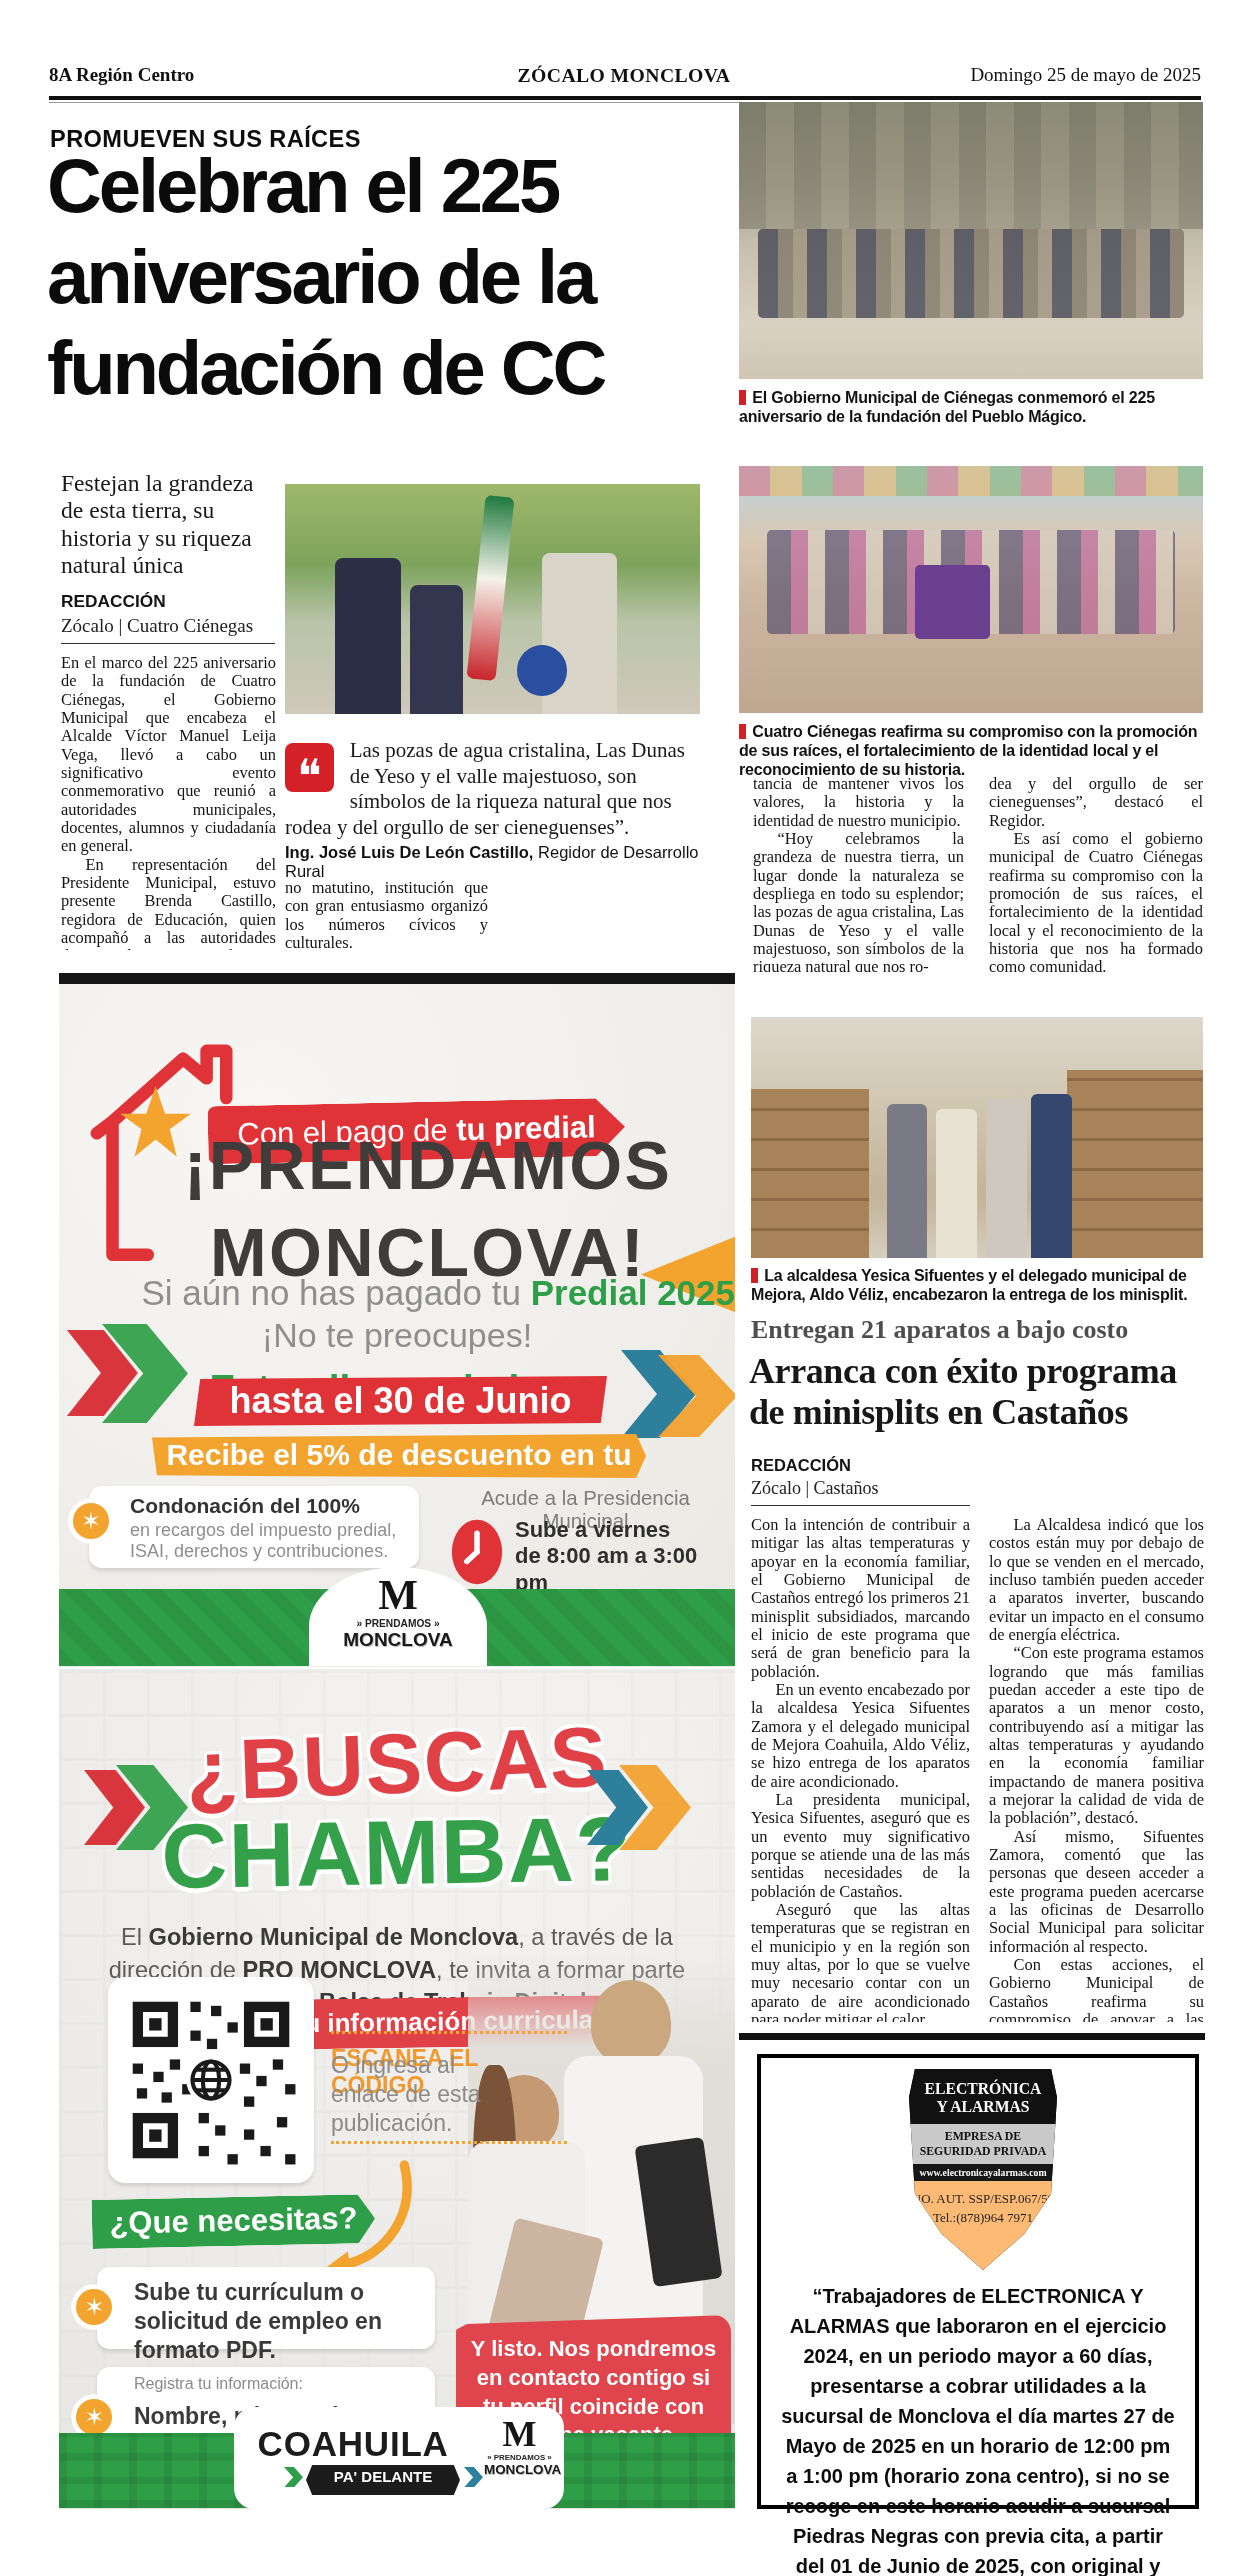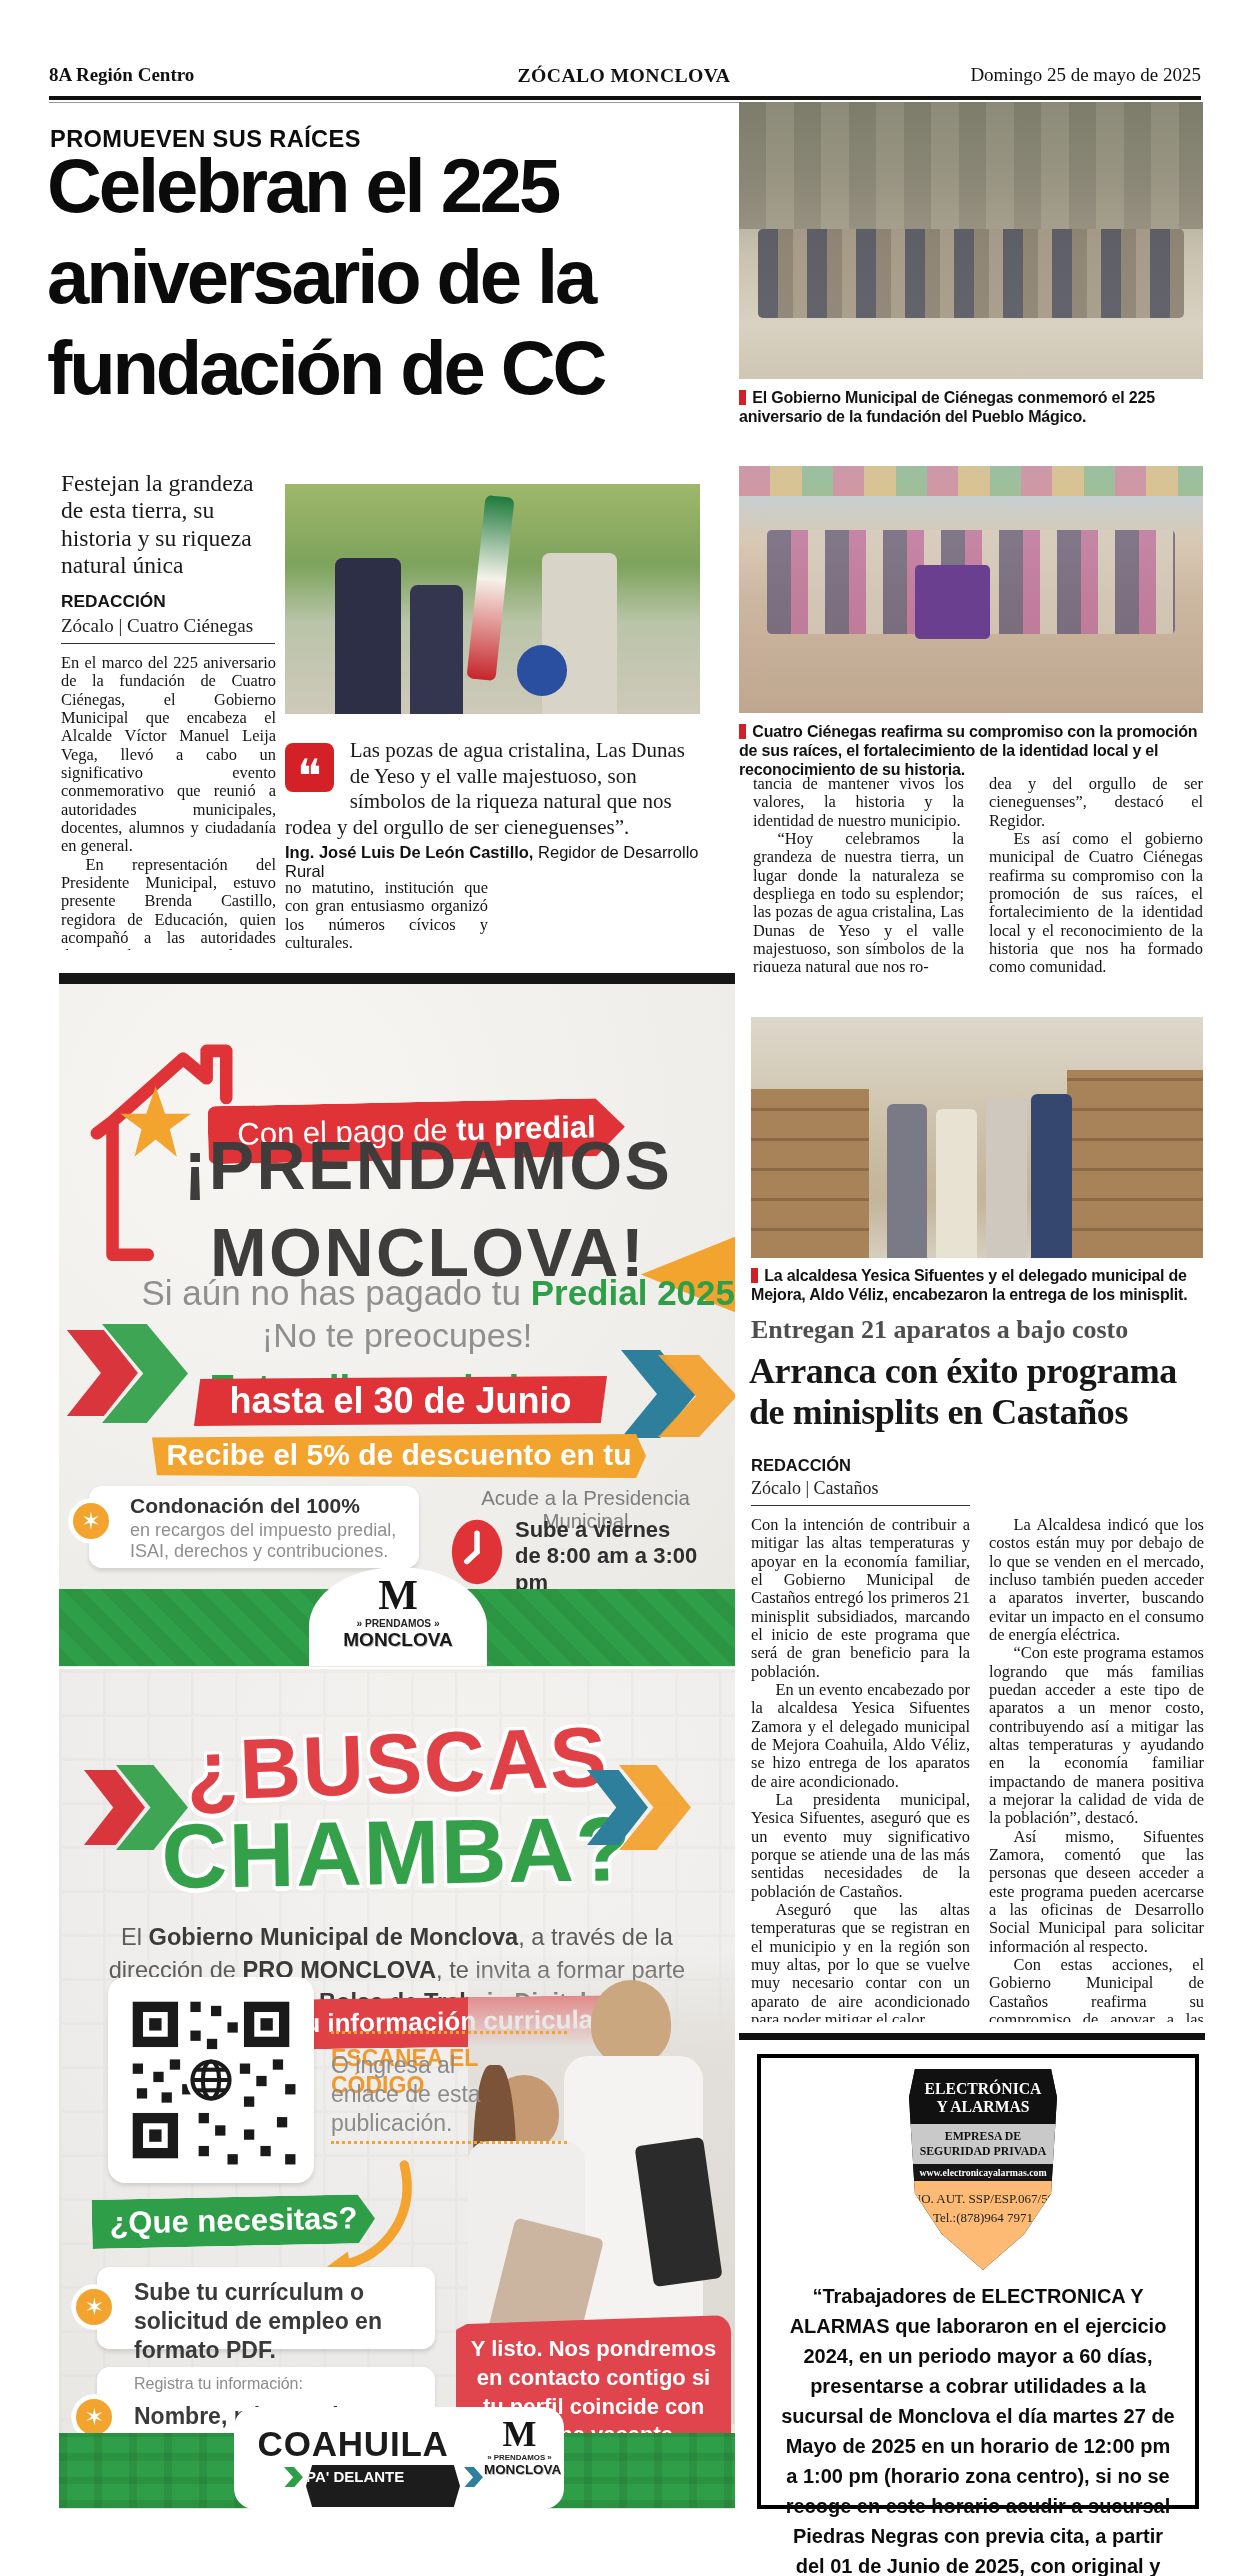--- a/index.html
+++ b/index.html
@@ -354,22 +354,22 @@
     <div class="abs adsans" style="left:75px;top:733px;width:283px;font-weight:bold;font-size:23px;line-height:1.25;color:#3a3a3a;">Nombre, número de celular y correo electrónico.</div>
 
     <div class="abs adsans" style="left:397px;top:646px;width:275px;height:148px;background:#e0454d;border-radius:17.3px;
          clip-path:polygon(4% 6%,100% 0,100% 100%,0 100%,0 10%);color:#fff;font-weight:bold;font-size:22px;line-height:1.3;
          text-align:center;padding:20.4px 14px 0 14px;box-sizing:border-box;">Y listo. Nos pondremos en contacto contigo si tu perfil coincide con alguna vacante disponible.</div>
 
     <div class="abs" style="left:0;top:764px;width:676px;height:75px;background:#2f9e48;
          background-image:repeating-linear-gradient(0deg,rgba(0,0,0,.08) 0 7.9px,transparent 7.9px 23.6px),repeating-linear-gradient(90deg,rgba(0,0,0,.08) 0 7.9px,transparent 7.9px 35px);"></div>
     <div class="abs" style="left:175px;top:738px;width:330px;height:102px;background:#fff;border-radius:20.4px;">
       <div class="abs adsans" style="left:23.6px;top:17.3px;font-weight:bold;font-size:35px;letter-spacing:0.8px;color:#1c1c1c;">COAHUILA</div>
-      <div class="abs adsans" style="left:72px;top:58px;width:154px;height:42px;background:#1c1c1c;color:#fff;font-weight:bold;
-           font-size:15px;line-height:23.6px;clip-path:polygon(4% 0,96% 0,100% 50%,96% 100%,4% 100%,0 50%);">PA' DELANTE</div>
+      <div class="abs adsans" style="left:72px;top:58px;width:154px;height:30px;background:#1c1c1c;color:#fff;font-weight:bold;
+           font-size:15px;line-height:23.6px;text-align:center;clip-path:polygon(4% 0,96% 0,100% 50%,96% 100%,4% 100%,0 50%);">PA' DELANTE</div>
       <div class="chev" style="left:50px;top:60px;width:19px;height:20.4px;background:#2f9e48;"></div>
       <div class="chev" style="left:230px;top:60px;width:19px;height:20.4px;background:#2e7f9c;"></div>
       <div class="abs" style="left:250px;top:7.9px;width:71px;text-align:center;">
         <div style="font-family:'Liberation Serif',serif;font-weight:bold;font-size:36px;line-height:38px;color:#151515;">M</div>
         <div class="adsans" style="font-weight:bold;font-size:7.9px;color:#222;">» PRENDAMOS »</div>
         <div class="adsans" style="font-weight:bold;font-size:13.4px;color:#1a1a1a;text-shadow:0.8px 0.8px 0 #bbb;">MONCLOVA</div>
       </div>
     </div>
   </div>
 

